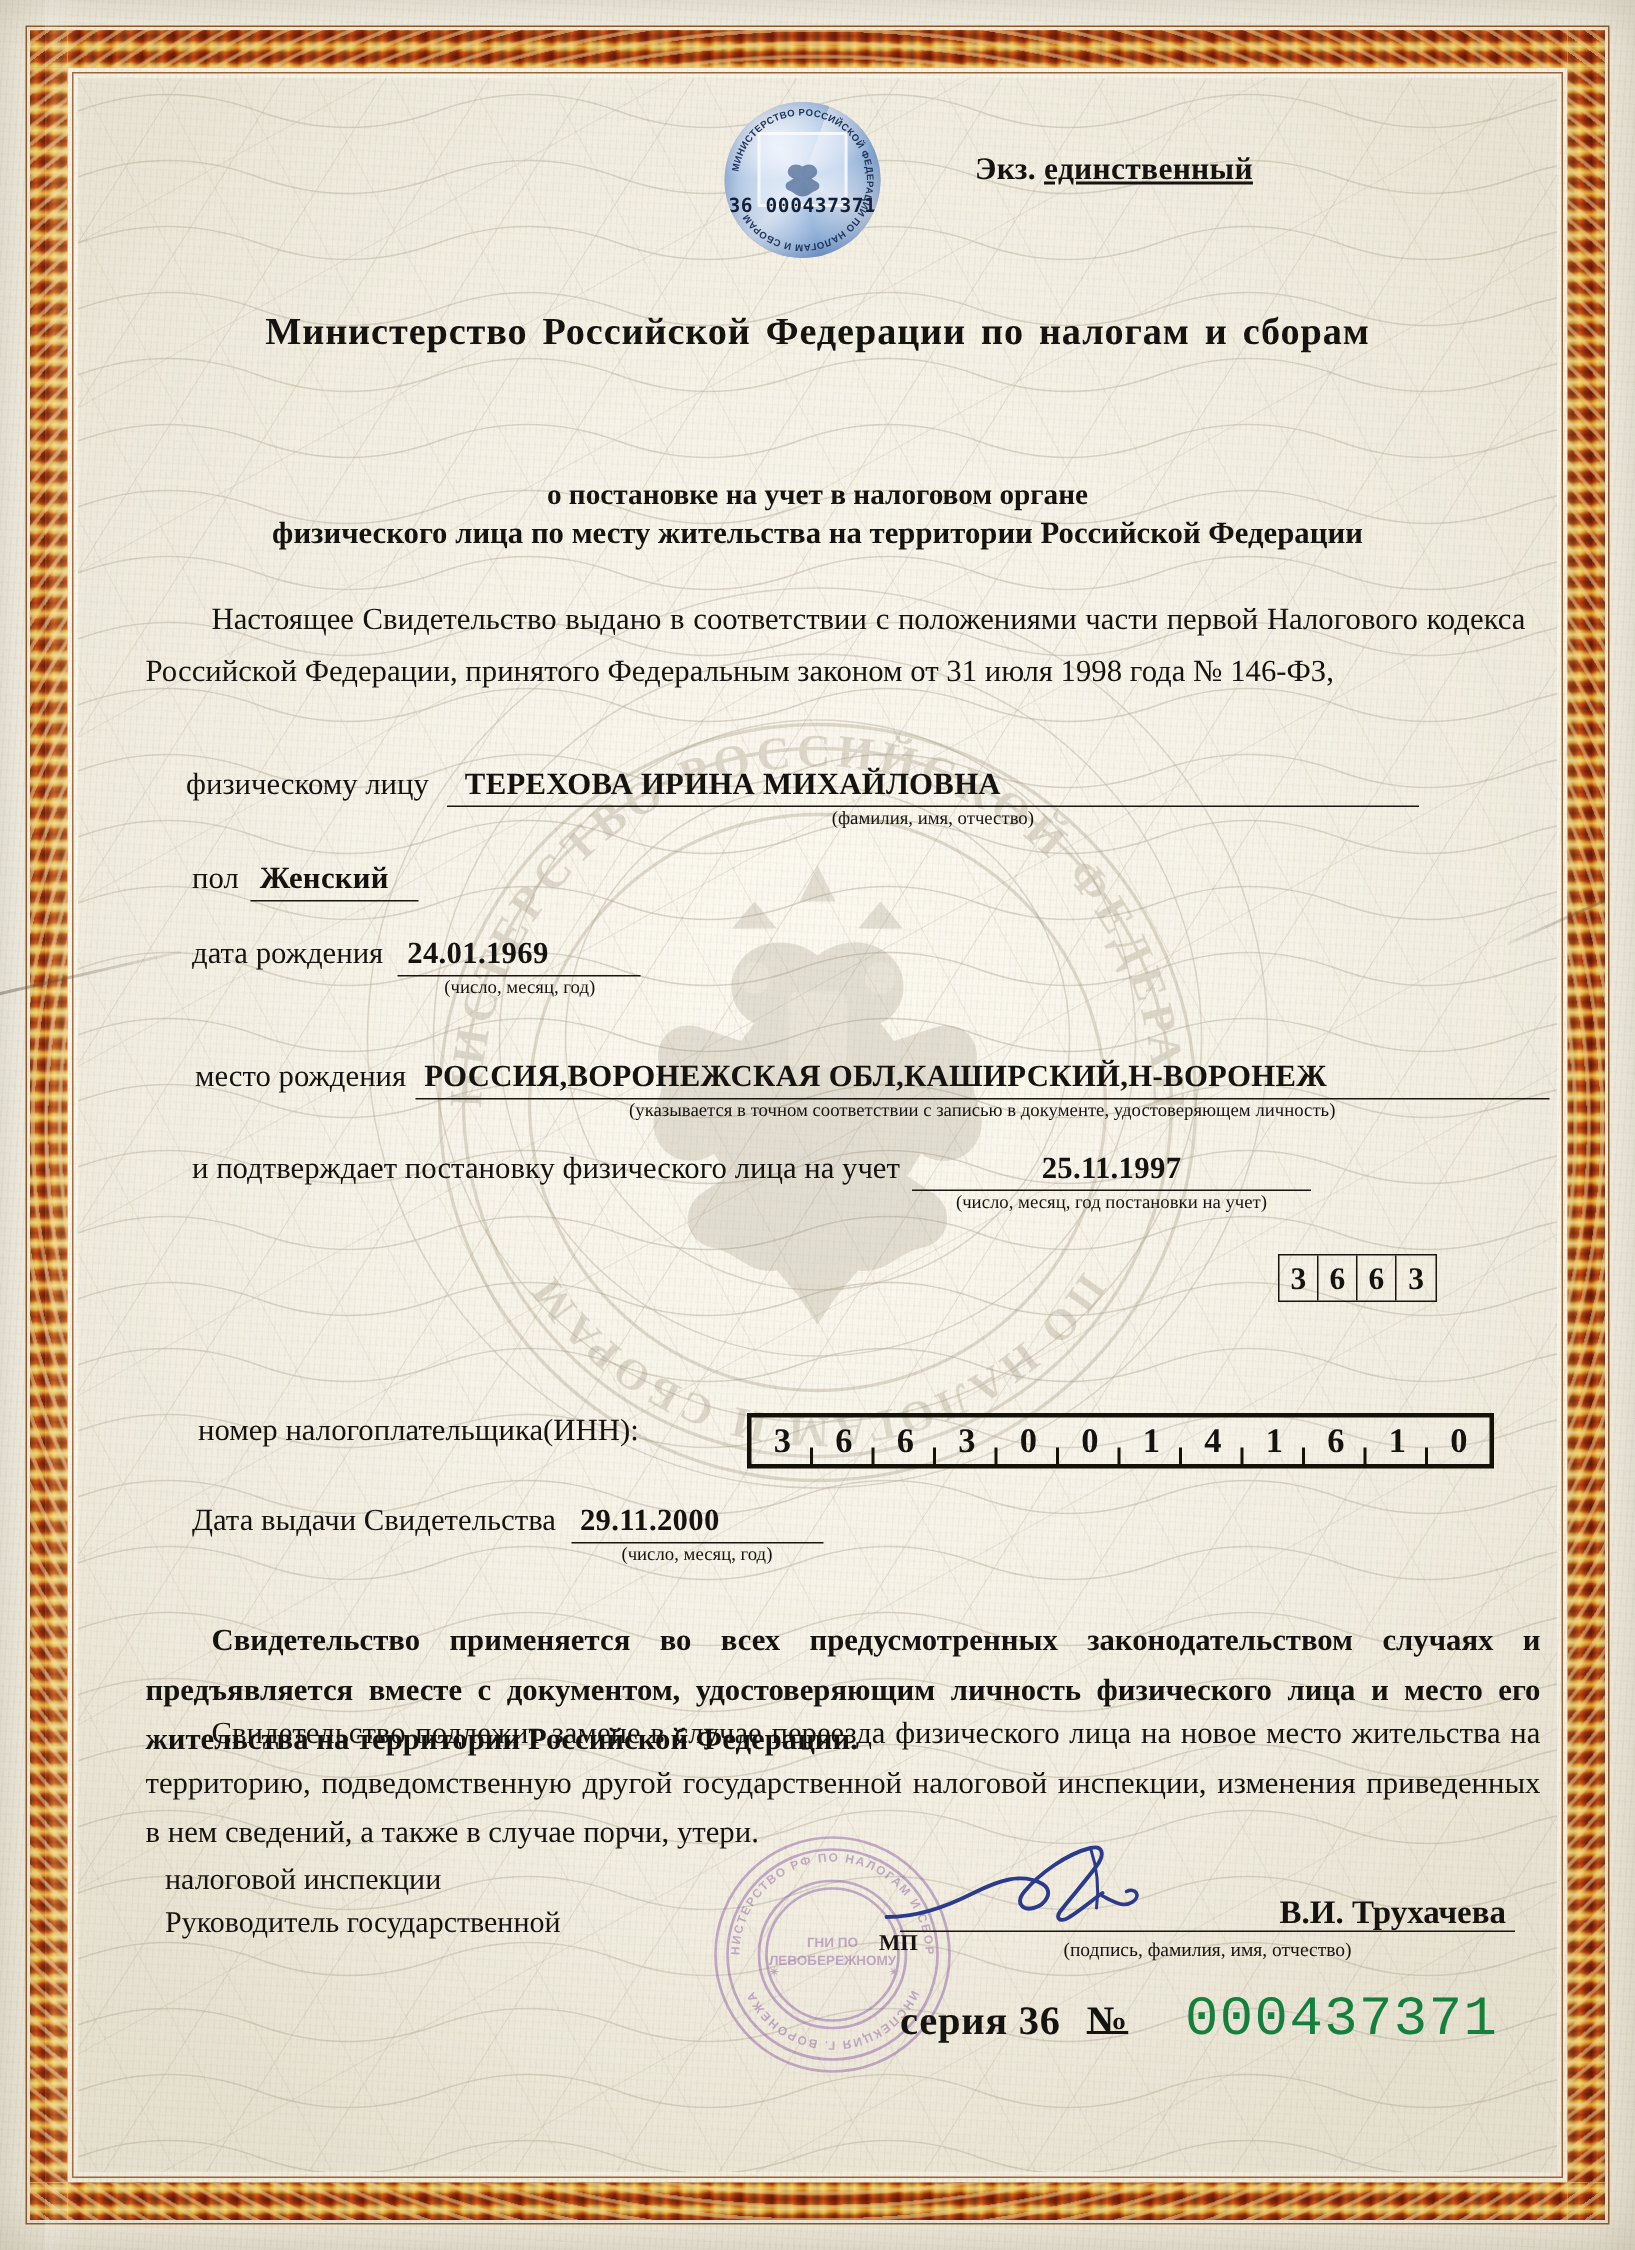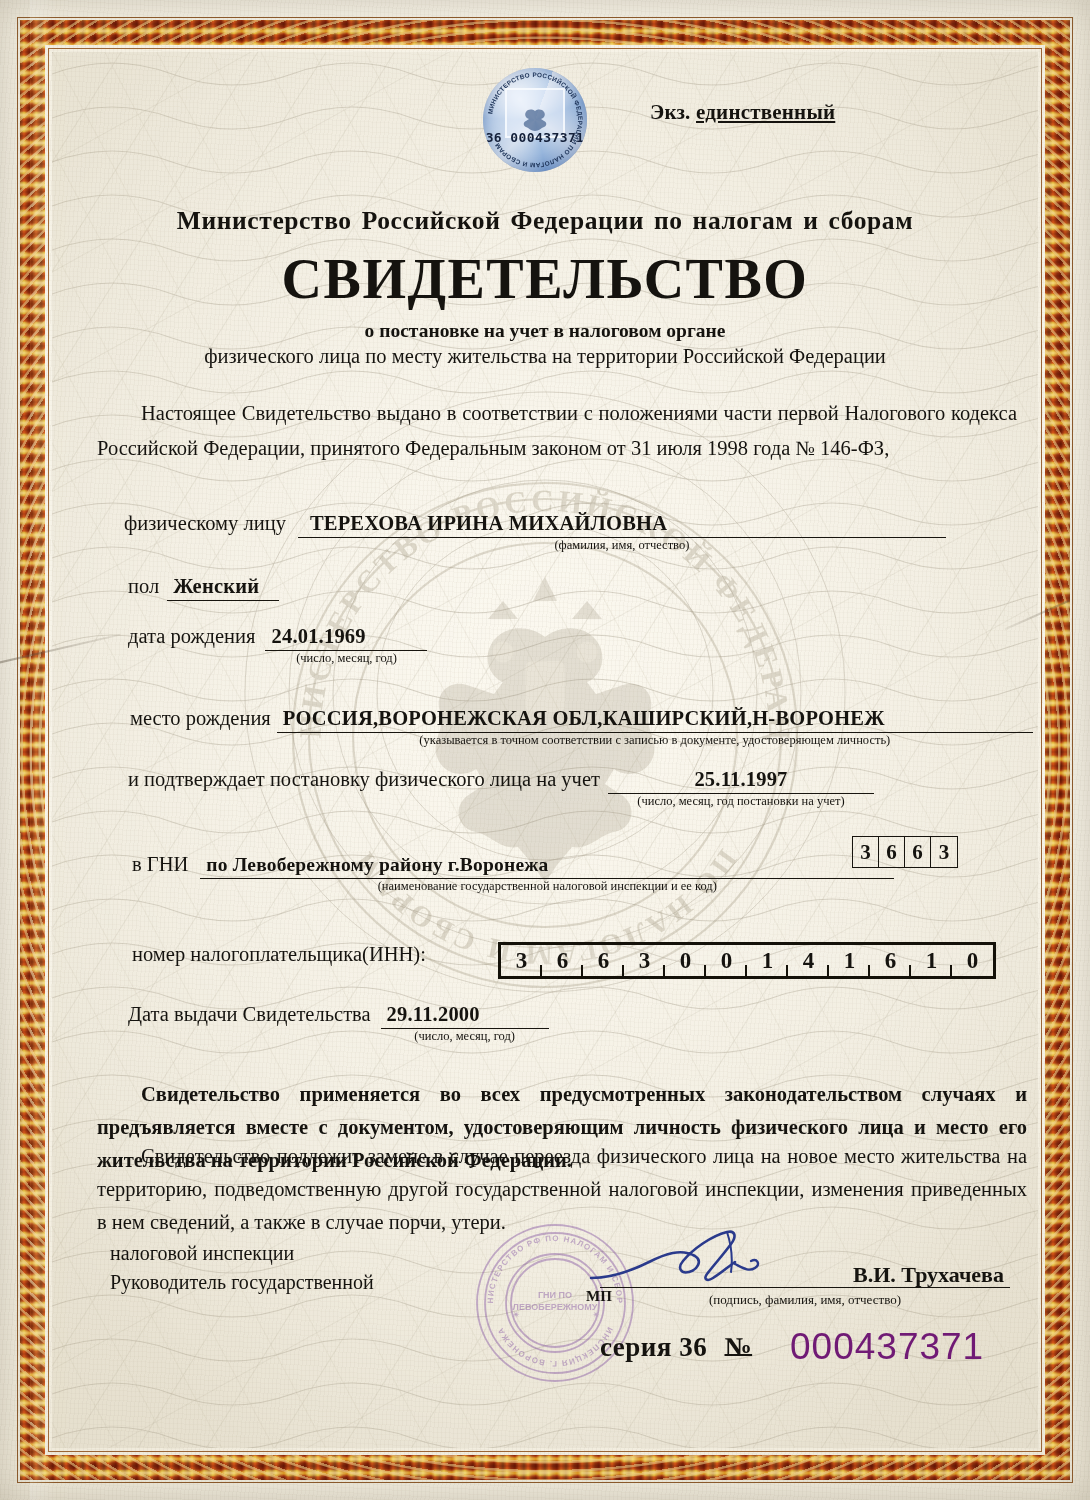--- a/index.html
+++ b/index.html
@@ -180,21 +180,21 @@
     left: 0; right: 0; top: 320px;
     text-align: center;
     font-size: 19.5px;
     font-weight: 700;
   }
   .subtitle2 {
     position: absolute;
     left: 0; right: 0; top: 345px;
     text-align: center;
     font-size: 20.5px;
-    font-weight: 400;
+    font-weight: 700;
   }
 
   
   .intro {
     position: absolute;
     left: 97px; top: 396px;
     width: 920px;
     font-size: 20.5px;
     line-height: 35px;
     text-align: justify;
@@ -345,24 +345,24 @@
     position: absolute;
     left: 600px; top: 1332px;
     font-size: 27px;
     font-weight: 700;
     letter-spacing: .5px;
   }
   .series .no { margin-left: 10px; text-decoration: underline; text-underline-offset: -2px;}
   .serial-num {
     position: absolute;
     left: 790px; top: 1326px;
-    font-family: Liberation Sans, sans-serif;
+    font-family: Liberation Mono, monospace;
     font-size: 37px;
     letter-spacing: 1px;
-    color: #701a75;
+    color: #15803d;
   }
 
   
   .crease-v {
     position: absolute;
     left: 30px; top: 0; bottom: 0; width: 46px;
     background: linear-gradient(90deg, rgba(255,255,255,.55), rgba(120,110,95,.10) 55%, rgba(255,255,255,0));
     mix-blend-mode: soft-light;
   }
   .crease-diag {
@@ -492,21 +492,20 @@
       </svg>
       <div class="holo-num">36  000437371</div>
     </div>
 
     <div class="exemplar">
       <span>Экз.</span>
       <u>единственный</u>
     </div>
 
     <div class="ministry">Министерство Российской Федерации по налогам и сборам</div>
-    <div class="title-main">СВИДЕТЕЛЬСТВО</div>
     <div class="subtitle1">о постановке на учет в налоговом органе</div>
     <div class="subtitle2">физического лица по месту жительства на территории Российской Федерации</div>
 
     <div class="intro">Настоящее Свидетельство выдано в соответствии с положениями части первой Налогового кодекса Российской Федерации, принятого Федеральным законом от 31 июля 1998 года № 146-ФЗ,</div>
 
     <div class="field-row" style="left:124px; top:512px;">
       <span class="flabel">физическому лицу</span>
       <span class="fslot" style="width:648px; margin-left:12px;">
         <span class="fvalue" style="position:relative; left:6px;">ТЕРЕХОВА ИРИНА МИХАЙЛОВНА</span>
         <span class="fhint">(фамилия, имя, отчество)</span>
@@ -537,27 +536,20 @@
     </div>
 
     <div class="field-row" style="left:128px; top:768px;">
       <span class="flabel">и подтверждает постановку физического лица на учет</span>
       <span class="fslot" style="width:266px; margin-left:8px; text-align:center;">
         <span class="fvalue">25.11.1997</span>
         <span class="fhint">(число, месяц, год постановки на учет)</span>
       </span>
     </div>
 
-    <div class="field-row" style="left:132px; top:853px;">
-      <span class="flabel">в ГНИ</span>
-      <span class="fslot" style="width:694px; margin-left:12px;">
-        <span class="fvalue" style="font-size:19.5px;">по Левобережному району г.Воронежа</span>
-        <span class="fhint">(наименование государственной налоговой инспекции и ее код)</span>
-      </span>
-    </div>
     <div class="codeboxes" style="left:852px; top:836px;" id="gni-code-boxes">
         <div class="cb">3</div>
         <div class="cb">6</div>
         <div class="cb">6</div>
         <div class="cb">3</div>
       </div>
 
     <div class="inn-label">
       <div>номер налогоплательщика(ИНН):</div>
     </div>

